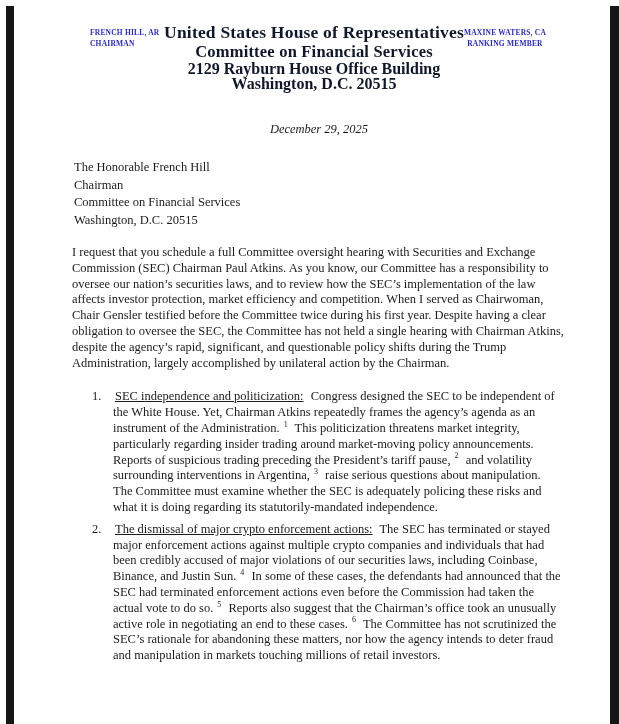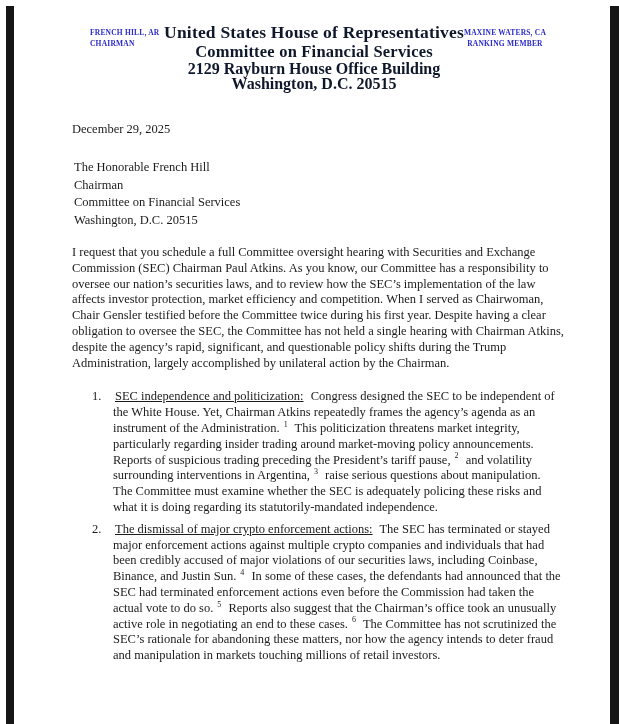--- a/index.html
+++ b/index.html
@@ -20,21 +20,21 @@
   .lh-left  { left:70px;  text-align:left; }
   .lh-right { right:62px; text-align:right; }
   .lh-center { position:absolute; left:0; right:0; top:12px; text-align:center; }
   .lh-title1 { font-size:17.5px; line-height:17px; font-weight:bold; letter-spacing:.2px; }
   .lh-title2 { font-size:16.5px; line-height:17px; font-weight:bold; letter-spacing:.2px; }
   .lh-addr1, .lh-addr2 { font-size:16px; line-height:12.5px; font-weight:bold; }
   .lh-addr1 { margin-top:3px; }
 
   
   .body-text { font-size:12.5px; line-height:15.8px; }
-  .date-line { text-align:left; margin-top:26px; }
+  .date-line { text-align:center; margin-top:26px;font-style:italic; }
   .recipient { margin-top:22px; }
   .salutation { margin-top:19px; }
   .opening { margin-top:16px; text-align:left; }
   .list-intro { margin-top:16px; }
   .areas-list { margin-top:16px; }
   .list-item { display:flex; padding-left:16px; }
   .list-item .num { flex:none; width:17px; }
   .list-item .txt { flex:1; }
   .u { text-decoration:underline; }
   sup { font-size:8px; line-height:0; vertical-align:super; }

